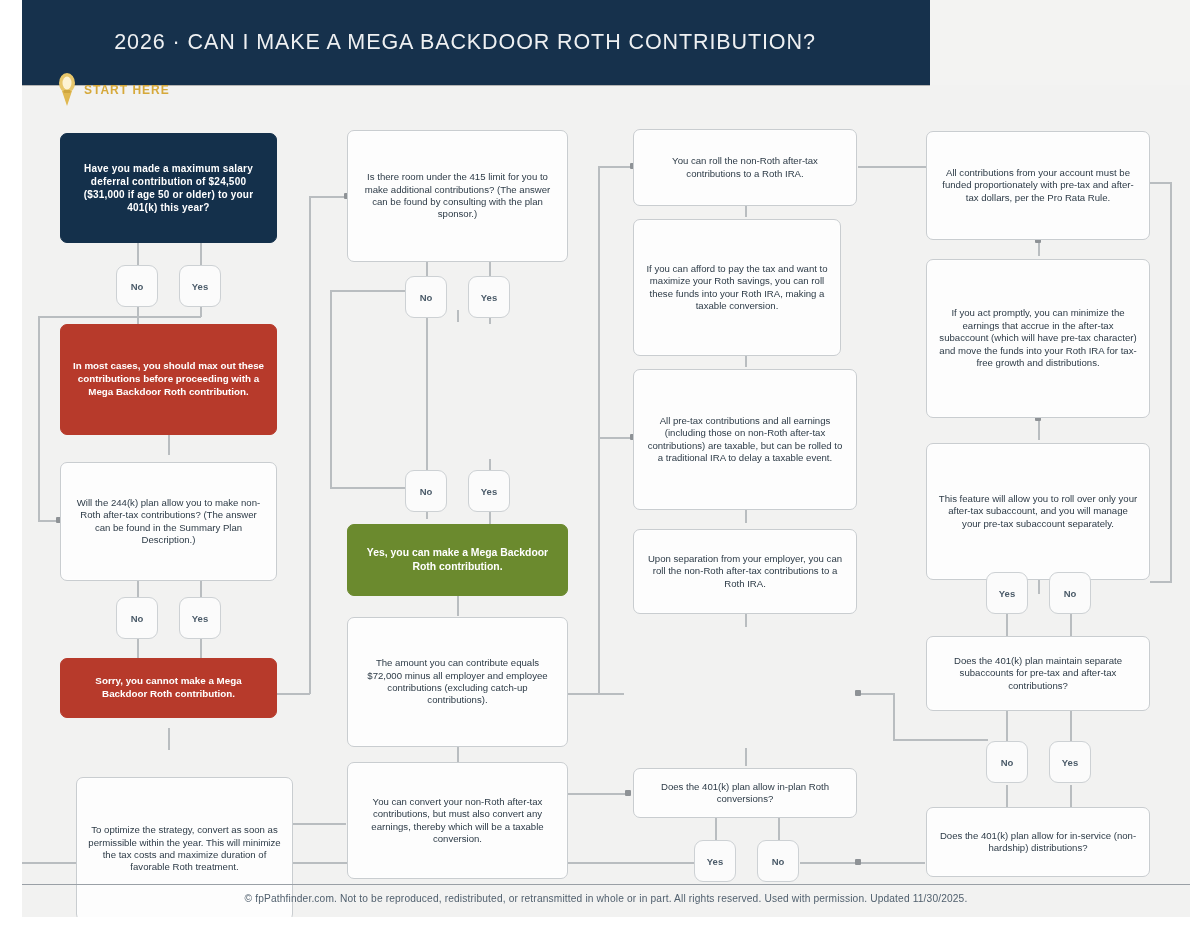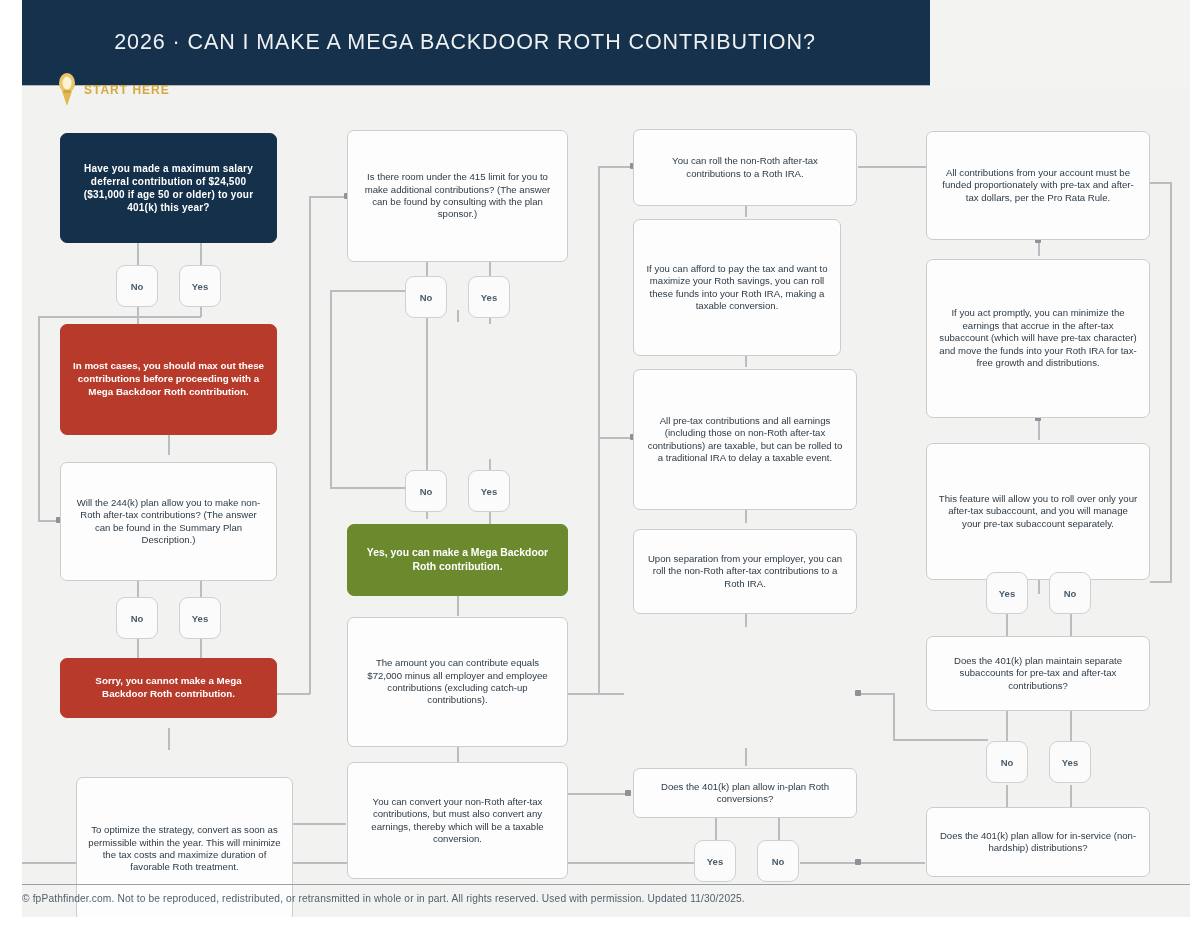--- a/index.html
+++ b/index.html
@@ -145,21 +145,21 @@
     position:absolute;
     left: 22px; top: 884px;
     width: 1168px; height: 1.4px;
     background: #9aa0a6;
     z-index: 30;
   }
   .footer-text {
     position: absolute;
     left: 22px; top: 893px;
     width: 1168px;
-    text-align: left;
+    text-align: center;
     font-size: 10.2px;
     color: #51606e;
     letter-spacing: .15px;
     z-index: 30;
   }
 </style>
 </head>
 <body>
 
 <div id="page">

